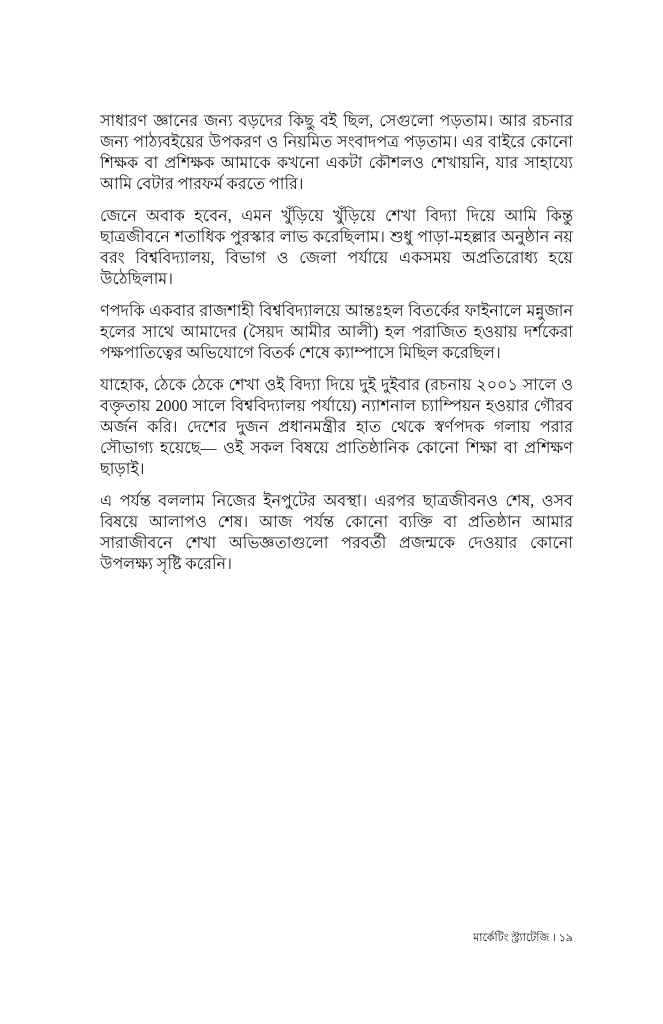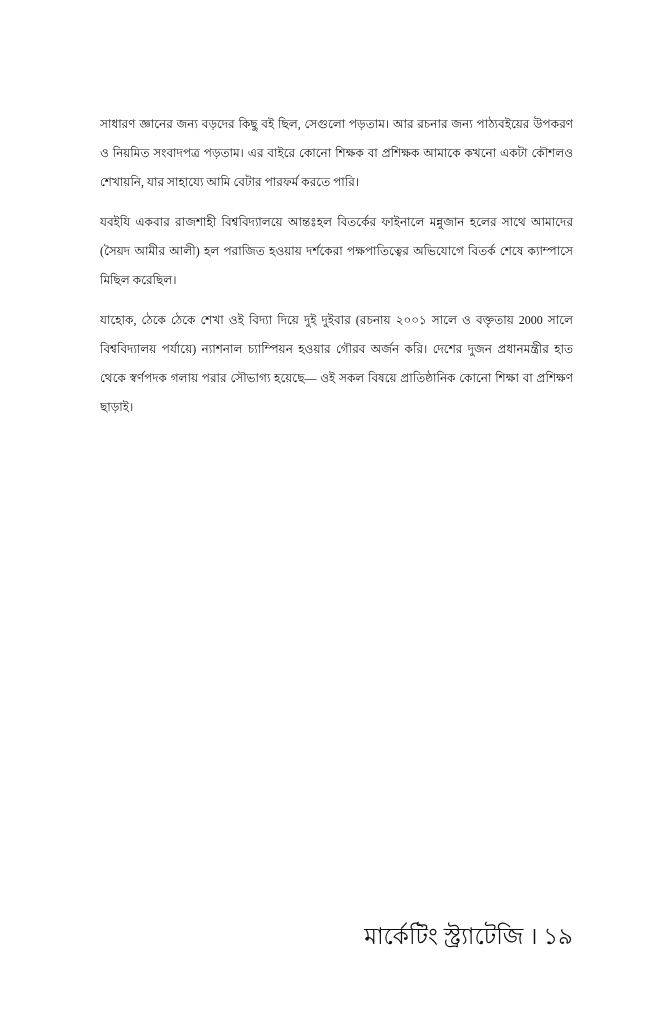--- a/index.html
+++ b/index.html
@@ -14,43 +14,45 @@
     margin: 0 auto;
     background: #ffffff;
     box-sizing: border-box;
     padding: 110px 90px 0 100px;
     font-family: "Liberation Serif", "DejaVu Serif", serif;
     color: #111111;
     overflow: hidden;
   }
   .text-block p {
     margin: 0 0 11px 0;
-    font-size: 12px;
-    line-height: 29px;
+    font-size: 16px;
+    line-height: 21px;
     text-align: justify;
     text-justify: inter-word;
     color: #111111;
   }
   .page-footer {
     position: absolute;
     top: 926px;
     right: 90px;
-    font-size: 23px;
+    font-size: 11px;
     line-height: 22px;
     color: #111111;
     text-align: right;
     white-space: nowrap;
   }
 </style>
 </head>
 <body>
 
 <div class="page">
   <div class="text-block">
     <p>সাধারণ জ্ঞানের জন্য বড়দের কিছু বই ছিল, সেগুলো পড়তাম। আর রচনার জন্য পাঠ্যবইয়ের উপকরণ ও নিয়মিত সংবাদপত্র পড়তাম। এর বাইরে কোনো শিক্ষক বা প্রশিক্ষক আমাকে কখনো একটা কৌশলও শেখায়নি, যার সাহায্যে আমি বেটার পারফর্ম করতে পারি।</p>
-    <p>যবইযি একবার রাজশাহী বিশ্ববিদ্যালয়ে আন্তঃহল বিতর্কের ফাইনালে মন্নুজান হলের সাথে আমাদের (সৈয়দ আমীর আলী) হল পরাজিত হওয়ায় দর্শকেরা পক্ষপাতিত্বের অভিযোগে বিতর্ক শেষে ক্যাম্পাসে মিছিল করেছিল।</p>
+    <p>জেনে অবাক হবেন, এমন খুঁড়িয়ে খুঁড়িয়ে শেখা বিদ্যা দিয়ে আমি কিন্তু ছাত্রজীবনে শতাধিক পুরস্কার লাভ করেছিলাম। শুধু পাড়া-মহল্লার অনুষ্ঠান নয় বরং বিশ্ববিদ্যালয়, বিভাগ ও জেলা পর্যায়ে একসময় অপ্রতিরোধ্য হয়ে উঠেছিলাম।</p>
+    <p>ণপদকি একবার রাজশাহী বিশ্ববিদ্যালয়ে আন্তঃহল বিতর্কের ফাইনালে মন্নুজান হলের সাথে আমাদের (সৈয়দ আমীর আলী) হল পরাজিত হওয়ায় দর্শকেরা পক্ষপাতিত্বের অভিযোগে বিতর্ক শেষে ক্যাম্পাসে মিছিল করেছিল।</p>
     <p>যাহোক, ঠেকে ঠেকে শেখা ওই বিদ্যা দিয়ে দুই দুইবার (রচনায় ২০০১ সালে ও বক্তৃতায় 2000 সালে বিশ্ববিদ্যালয় পর্যায়ে) ন্যাশনাল চ্যাম্পিয়ন হওয়ার গৌরব অর্জন করি। দেশের দুজন প্রধানমন্ত্রীর হাত থেকে স্বর্ণপদক গলায় পরার সৌভাগ্য হয়েছে— ওই সকল বিষয়ে প্রাতিষ্ঠানিক কোনো শিক্ষা বা প্রশিক্ষণ ছাড়াই।</p>
+    <p>এ পর্যন্ত বললাম নিজের ইনপুটের অবস্থা। এরপর ছাত্রজীবনও শেষ, ওসব বিষয়ে আলাপও শেষ। আজ পর্যন্ত কোনো ব্যক্তি বা প্রতিষ্ঠান আমার সারাজীবনে শেখা অভিজ্ঞতাগুলো পরবর্তী প্রজন্মকে দেওয়ার কোনো উপলক্ষ্য সৃষ্টি করেনি।</p>
   </div>
 
   <div class="page-footer">
     <span>মার্কেটিং স্ট্র্যাটেজি । ১৯</span>
   </div>
 </div>
 
 </body></html>

